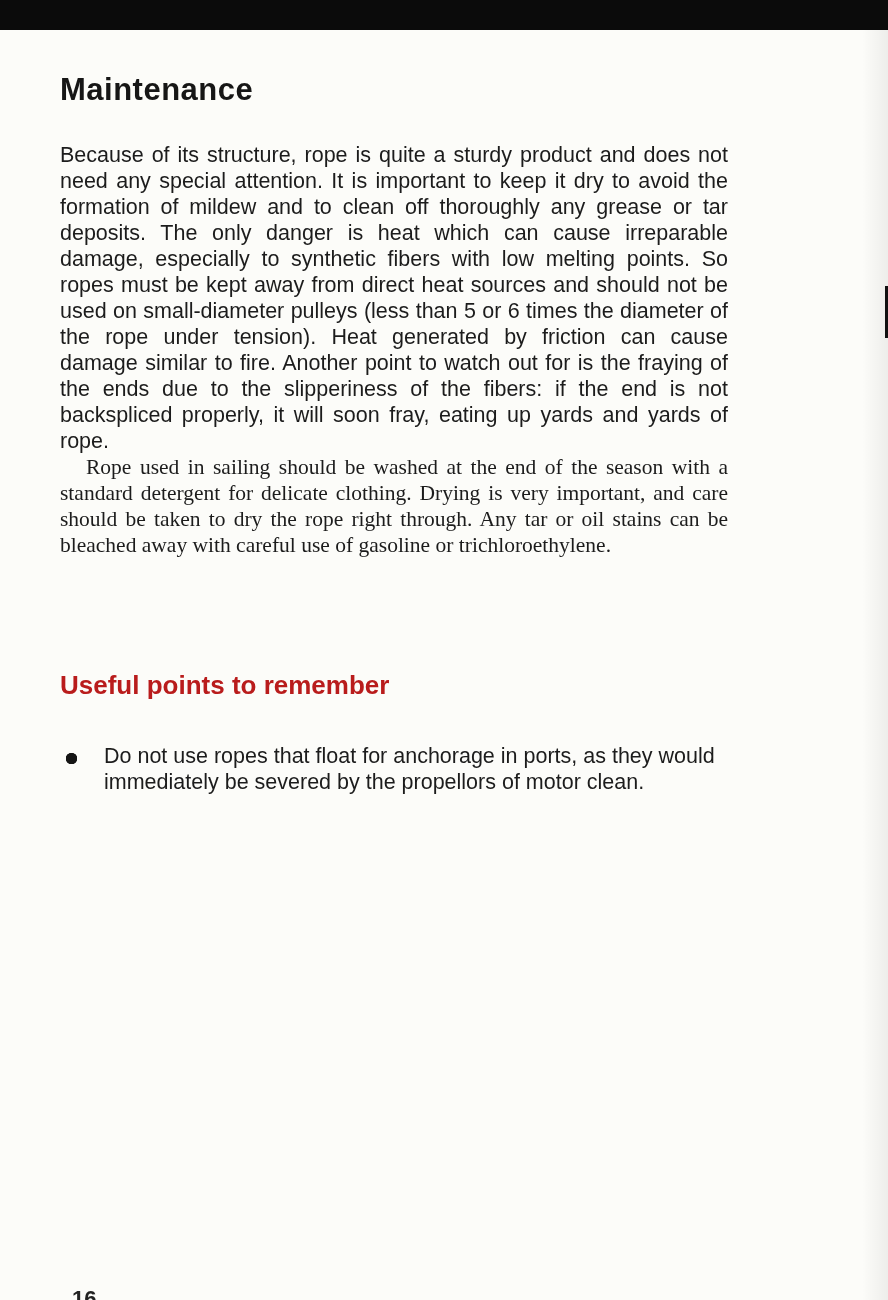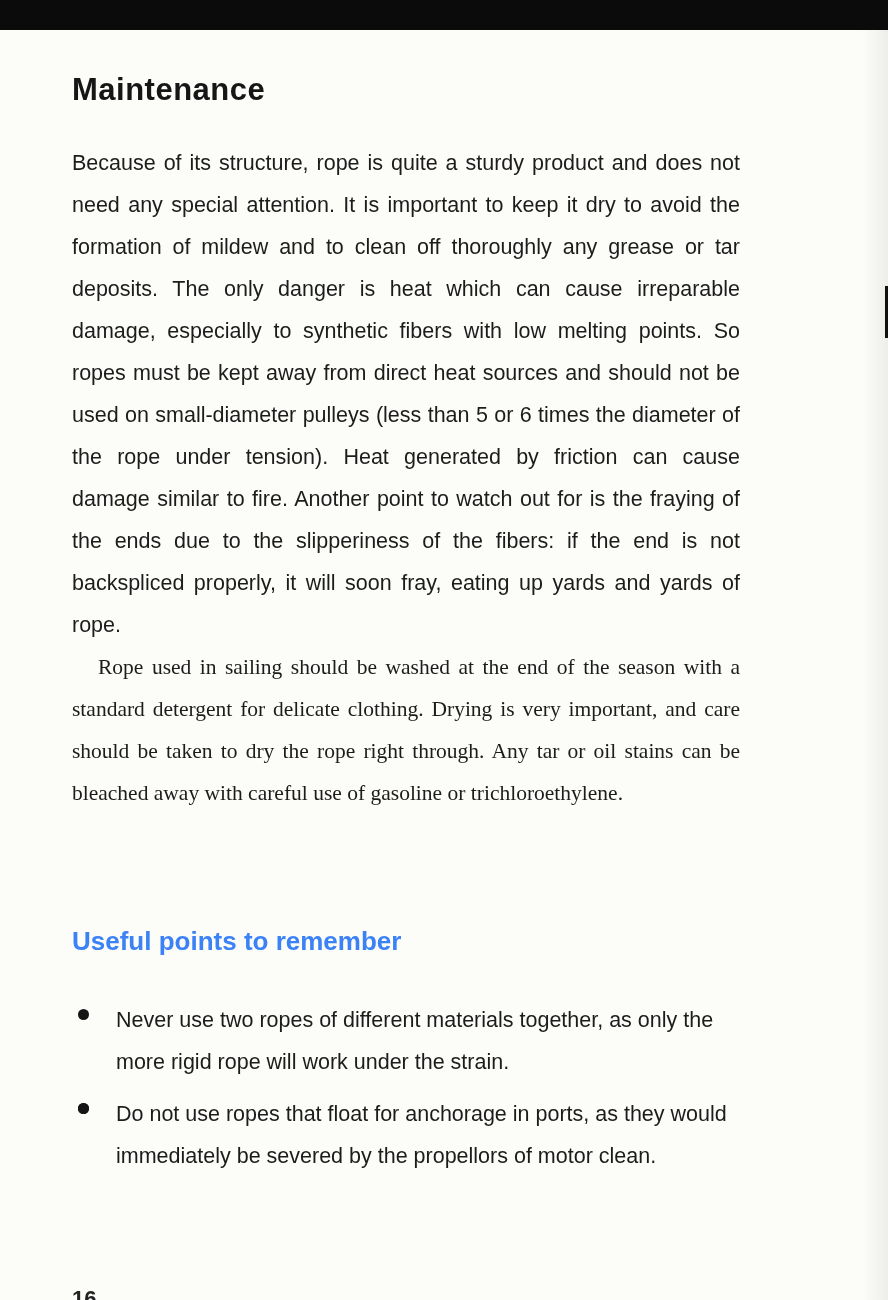--- a/index.html
+++ b/index.html
@@ -36,53 +36,53 @@
     position: absolute;
     top: 286px;
     right: 0;
     width: 3px;
     height: 52px;
     background: #111;
   }
   .content {
     position: absolute;
     top: 0;
-    left: 72px;
+    left: 60px;
     width: 668px;
   }
   h1.title {
     margin: 0;
     padding-top: 72px;
     font-size: 31px;
     font-weight: bold;
     letter-spacing: 0.5px;
     color: #161616;
   }
   .body-text {
     font-size: 21.5px;
-    line-height: 42px;
+    line-height: 26px;
     text-align: justify;
     text-justify: inter-word;
   }
   p.para {
     margin: 0;
   }
   p.para-first {
     margin-top: 34px;
   }
   p.para-indent {
     text-indent: 26px;
     font-family: Liberation Serif, serif;
   }
   h2.subhead {
     margin: 0;
     padding-top: 112px;
     font-size: 26px;
     font-weight: bold;
-    color: #3b82f6;
+    color: #b91c1c;
   }
   ul.points {
     list-style: none;
     margin: 0;
     padding: 0;
     margin-top: 42px;
   }
   ul.points li {
     position: relative;
     padding-left: 44px;
@@ -121,21 +121,20 @@
 
     <p class="body-text para para-first">Because of its structure, rope is quite a sturdy product and does not need any special attention. It is important to keep it dry to avoid the formation of mildew and to clean off thoroughly any grease or tar deposits. The only danger is heat which can cause irreparable damage, especially to synthetic fibers with low melting points. So ropes must be kept away from direct heat sources and should not be used on small-diameter pulleys (less than 5 or 6 times the diameter of the rope under tension). Heat generated by friction can cause damage similar to fire. Another point to watch out for is the fraying of the ends due to the slipperiness of the fibers: if the end is not backspliced properly, it will soon fray, eating up yards and yards of rope.</p>
 
     <p class="body-text para para-indent">Rope used in sailing should be washed at the end of the season with a standard detergent for delicate clothing. Drying is very important, and care should be taken to dry the rope right through. Any tar or oil stains can be bleached away with careful use of gasoline or trichloroethylene.</p>
 
     <h2 class="subhead">Useful points to remember</h2>
 
     <ul class="points">
       <li>
         <span class="bullet-dot"></span>
-        <span class="body-text">Never use two ropes of different materials together, as only the more rigid rope will work under the strain.</span>
       </li>
       <li>
         <span class="bullet-dot"></span>
       </li>
       <li>
         <span class="bullet-dot"></span>
         <span class="body-text">Do not use ropes that float for anchorage in ports, as they would immediately be severed by the propellors of motor clean.</span>
       </li>
     </ul>
 

